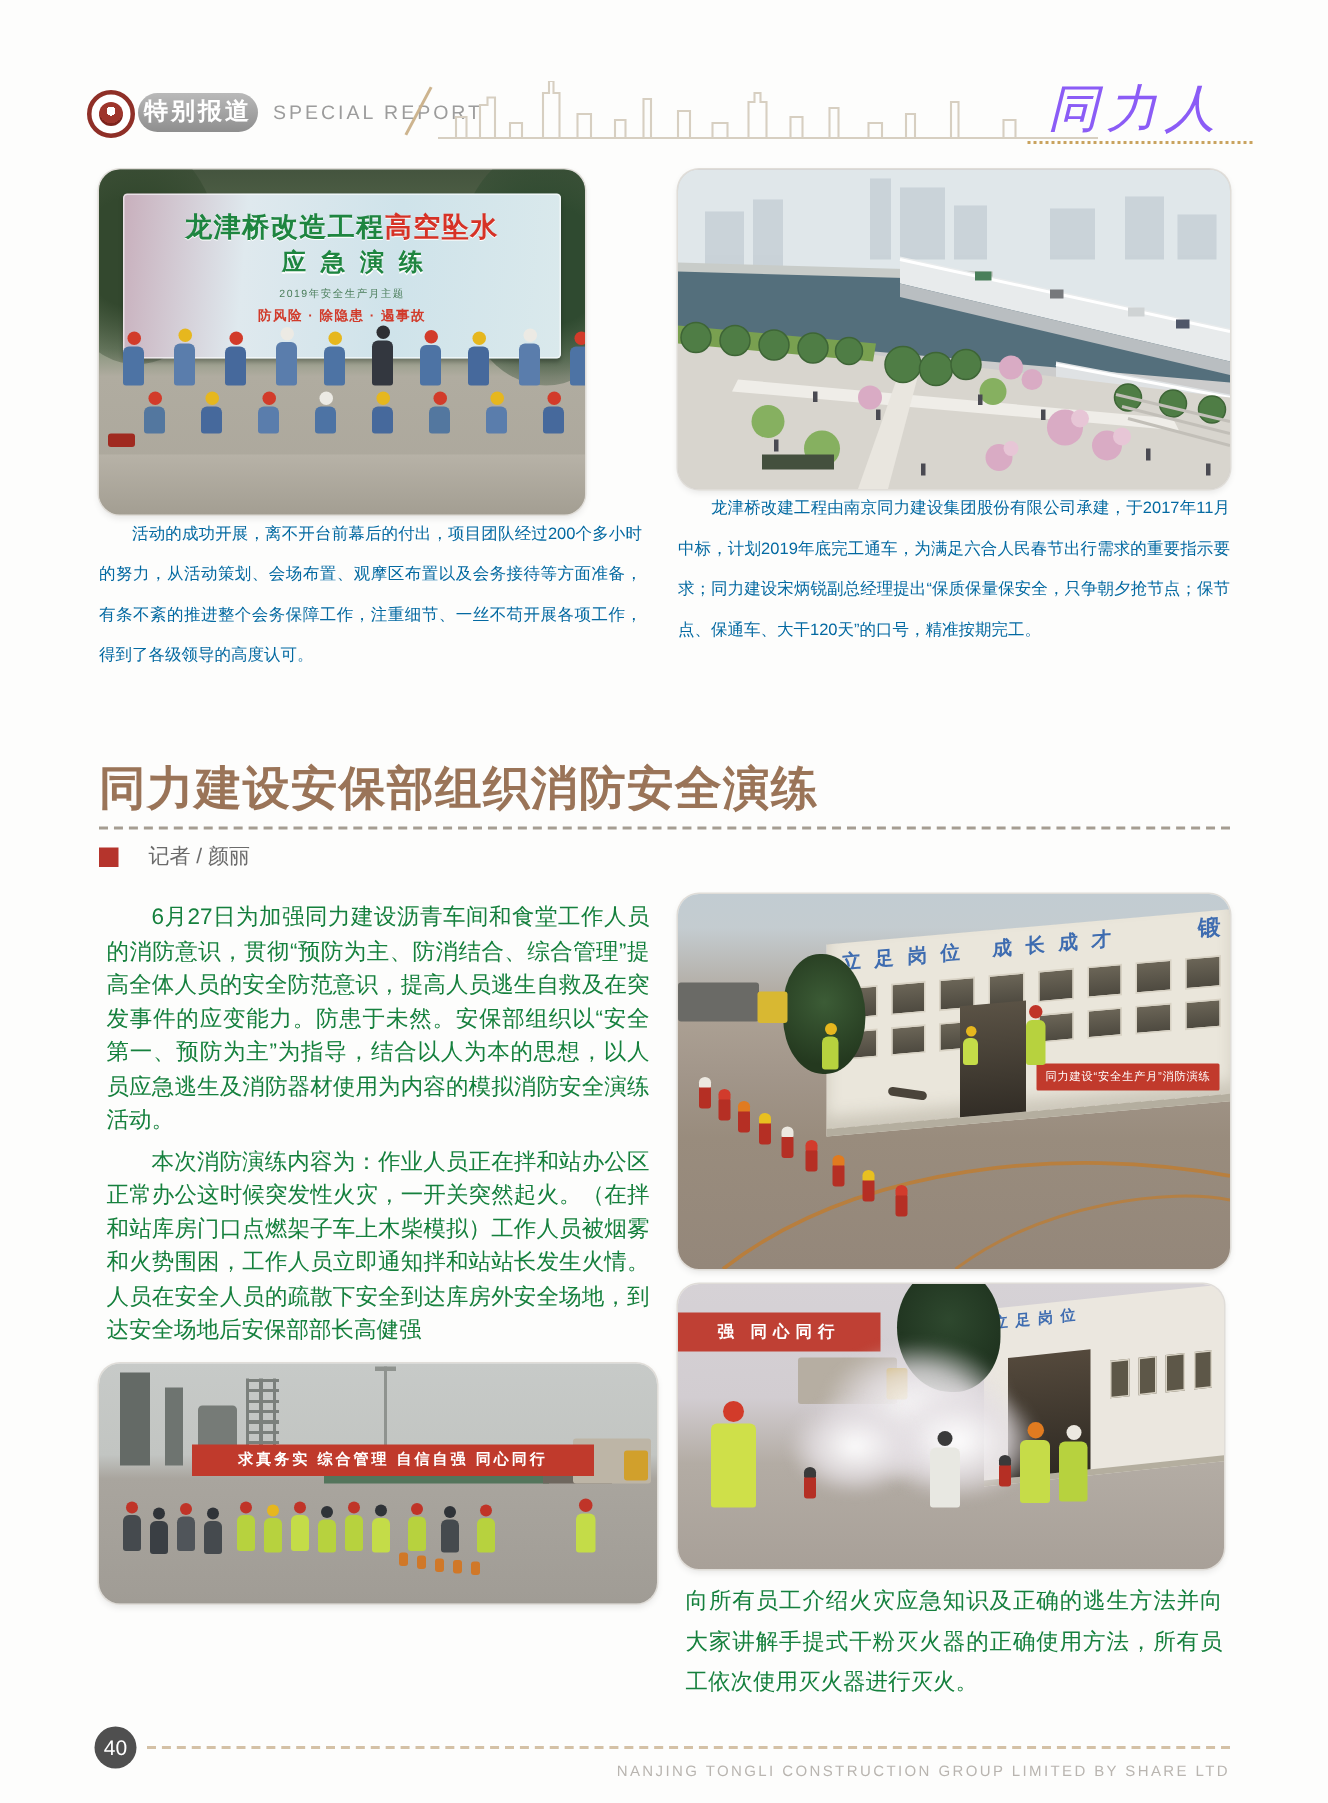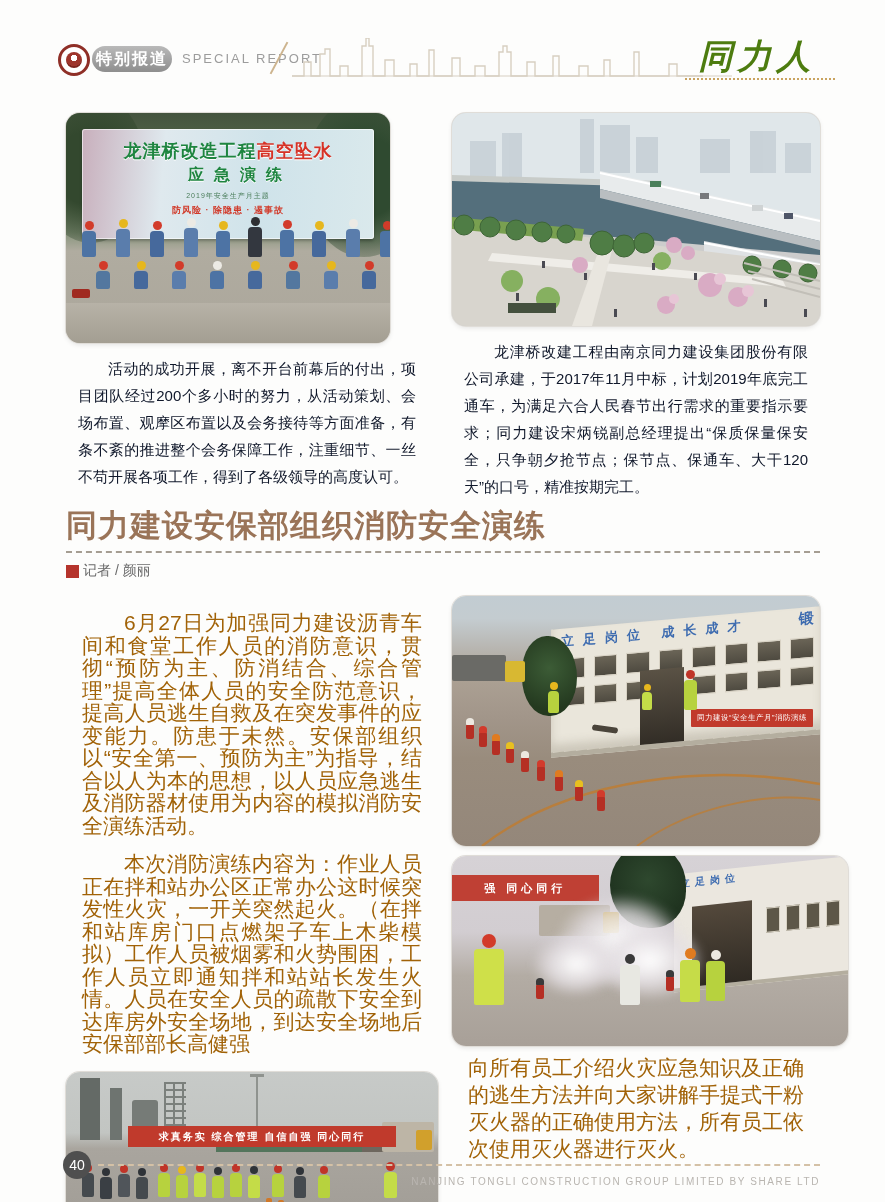--- a/index.html
+++ b/index.html
@@ -1,42 +1,42 @@
 <!DOCTYPE html>
 <html><head>
 <meta charset="utf-8">
 <style>
   html,body{margin:0;padding:0;background:#e9e7e4;}
   *{box-sizing:border-box;}
   .page{position:relative;width:885px;height:1202px;margin:0 auto;background:#fdfdfc;
         font-family:"Liberation Sans",sans-serif;color:#3d3d3d;overflow:hidden;}
 
   
-  .hdr{position:absolute;left:0;top:42px;width:885px;height:46px;}
+  .hdr{position:absolute;left:0;top:58px;width:885px;height:46px;}
   .logo{position:absolute;left:58px;top:2px;width:32px;height:32px;border-radius:50%;
         border:3px solid #8f2f27;background:#fff;}
   .logo::after{content:"";position:absolute;left:5px;top:5px;width:16px;height:16px;border-radius:50%;
         background:radial-gradient(circle at 50% 38%,#fff 0 3px,#9e352c 3px 8px,#7d241d 8px);}
   .pill{position:absolute;left:92px;top:4px;width:80px;height:26px;border-radius:14px 14px 14px 14px;
         background:linear-gradient(180deg,#b9b9b9,#8e8e8e);color:#fff;font-weight:bold;
         font-size:16px;letter-spacing:2px;text-align:center;line-height:26px;}
   .sec-en{position:absolute;left:182px;top:9px;font-size:13px;letter-spacing:2px;color:#9c9c9c;}
   .slash{position:absolute;left:278px;top:-2px;width:2px;height:36px;background:#cdb48e;transform:rotate(28deg);}
   .skyline{position:absolute;left:292px;top:-4px;}
   .masthead{position:absolute;right:58px;top:-8px;width:140px;text-align:center;
-        font-family:"DejaVu Serif",serif;font-style:italic;font-weight:bold;font-size:34px;
-        color:#4d7c0f;letter-spacing:5px;}
+        font-family:"DejaVu Serif",serif;font-style:italic;font-weight:normal;font-size:34px;
+        color:#8b5cf6;letter-spacing:5px;}
   .masthead-line{position:absolute;right:50px;top:36px;width:150px;border-bottom:2px dotted #c9a35f;}
 
   
   .caption{display:flex;align-items:center;gap:7px;margin:9px 0 8px 2px;font-size:13px;color:#6e6e6e;}
   .cap-ic{width:14px;height:12px;background:#8d8d8d;border-radius:2px;position:relative;flex:none;}
   .cap-ic::after{content:"";position:absolute;left:2px;bottom:2px;border-left:5px solid transparent;
         border-right:5px solid transparent;border-bottom:6px solid #fff;}
-  .body-p{margin:12px;text-align:justify;text-indent:2em;font-size:15px;line-height:27px;color:#0f172a;}
+  .body-p{margin:0;text-align:justify;text-indent:2em;font-size:11px;line-height:27px;color:#0369a1;}
   .photo{position:relative;border-radius:14px;overflow:hidden;background:#ccc;
         box-shadow:0 0 0 1px #e0ddd8,0 2px 5px rgba(0,0,0,.10);}
   .fig{position:absolute;}
   .fig i{display:block;width:var(--hw,9px);height:var(--hw,9px);border-radius:50%;
         background:var(--hel,#cc3326);margin:0 auto;}
   .fig b{display:block;width:var(--bw,14px);height:var(--bh,20px);background:var(--bod,#4a6f9e);
         border-radius:4px 4px 2px 2px;margin:1px auto 0;}
   .ext{position:absolute;width:8px;height:15px;background:#b52f24;border-radius:2px;}
   .ext::before{content:"";position:absolute;top:-6px;left:0;width:8px;height:7px;
         border-radius:50% 50% 10% 10%;background:var(--cap,#ece8e0);}
@@ -60,25 +60,25 @@
   .p1-ground{position:absolute;left:0;bottom:0;width:100%;height:40px;
         background:linear-gradient(180deg,#b7b2a7,#a39e92);}
   .chair{position:absolute;width:18px;height:9px;background:#a02a20;border-radius:2px;}
 
   .p2{width:368px;height:213px;}
 
   
   .art2{position:absolute;left:66px;top:508px;width:754px;}
   .art2 h1{margin:0;font-size:31px;font-weight:900;color:#9a7458;letter-spacing:1px;line-height:36px;}
   .dash-rule{border:none;border-top:2px dashed #a59d92;margin:7px 0 9px;}
-  .byline{display:flex;align-items:center;gap:4px;font-size:14px;color:#6b6b6b;margin-bottom:16px;}
+  .byline{display:flex;align-items:center;gap:20px;font-size:14px;color:#6b6b6b;margin-bottom:16px;}
   .byline .sq{width:13px;height:13px;background:#b5342c;flex:none;}
   .art-grid{display:flex;gap:14px;}
   .acol-l{width:372px;} .acol-r{width:368px;}
-  .art-p{margin:16px;text-align:justify;text-indent:2em;font-size:21px;line-height:22.5px;color:#a16207;}
+  .art-p{margin:5px;text-align:justify;text-indent:2em;font-size:15px;line-height:22.5px;color:#15803d;}
   .art-p.cont{text-indent:0;line-height:27px;margin-top:8px;}
 
   
   .p3{width:368px;height:250px;margin-bottom:10px;
       background:linear-gradient(180deg,#c2ccd2 0%,#c4ccd0 9%,#aca194 32%,#a2968a 48%,#998c7d 65%,#94877a 100%);}
   .p3-bld{position:absolute;left:27%;right:-2px;top:4%;height:51%;background:#eae6db;
       transform:skewY(-5deg);transform-origin:right top;border-bottom:5px solid #b4ae9f;
       box-shadow:inset 0 -8px 10px rgba(120,110,90,.25);padding:4px 8px 0 10px;}
   .p3-slog{color:#3e6cb0;font-weight:bold;font-size:13px;letter-spacing:9px;white-space:nowrap;}
   .p3-char{position:absolute;right:8px;top:2px;color:#3e6cb0;font-weight:bold;font-size:15px;}
@@ -91,21 +91,21 @@
       font-size:7.5px;text-align:center;line-height:18px;letter-spacing:.5px;border-radius:1px;}
   .p3-tree{position:absolute;left:19%;top:16%;width:15%;height:32%;border-radius:46% 54% 50% 50%;
       background:radial-gradient(circle at 50% 40%,#3c5c36,#24391f 75%);}
   .p3-truck{position:absolute;left:0;top:22%;width:21%;height:15%;}
   .p3-truck .bed{position:absolute;left:0;top:10%;width:70%;height:70%;background:#6a6a66;border-radius:2px;}
   .p3-truck .cab{position:absolute;left:68%;top:26%;width:26%;height:56%;background:#d8b832;border-radius:2px;}
   .p3-curves{position:absolute;left:0;top:0;}
   .lying{position:absolute;left:38%;top:52%;width:26px;height:6px;background:#4a443a;border-radius:3px;transform:rotate(8deg);}
 
   
-  .p5{width:396px;height:190px;
+  .p5{width:364px;height:190px;
       background:linear-gradient(180deg,#d6d2d6 0%,#d2cdd1 40%,#b3aca4 63%,#a8a098 100%);}
   .p5-banner{position:absolute;left:0;top:10%;width:37%;height:26px;background:#bf4034;color:#fff;
       font-weight:bold;font-size:11px;letter-spacing:4px;text-align:center;line-height:26px;}
   .p5-wall{position:absolute;left:56%;right:-2px;top:0;height:62%;background:#ebe7df;
       transform:skewY(-6deg);transform-origin:right top;border-bottom:4px solid #b4ae9f;padding:3px 6px;}
   .p5-blue{color:#3e6cb0;font-weight:bold;font-size:10px;letter-spacing:5px;white-space:nowrap;}
   .p5-door{position:absolute;left:10%;top:30%;width:34%;height:70%;background:linear-gradient(#54493c,#2f2a23);}
   .p5-win{position:absolute;right:6%;top:38%;width:42%;height:22%;display:flex;gap:6px;}
   .p5-win s{flex:1;background:#5d5748;border:1px solid #d8d2c4;}
   .p5-tree{position:absolute;left:40%;top:-6%;width:19%;height:44%;border-radius:50% 50% 46% 54%;

